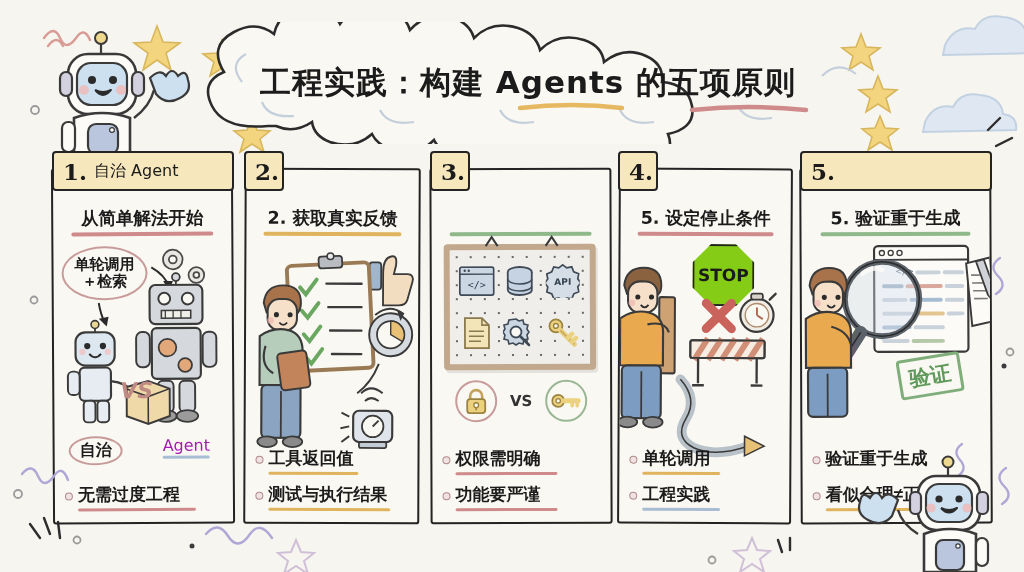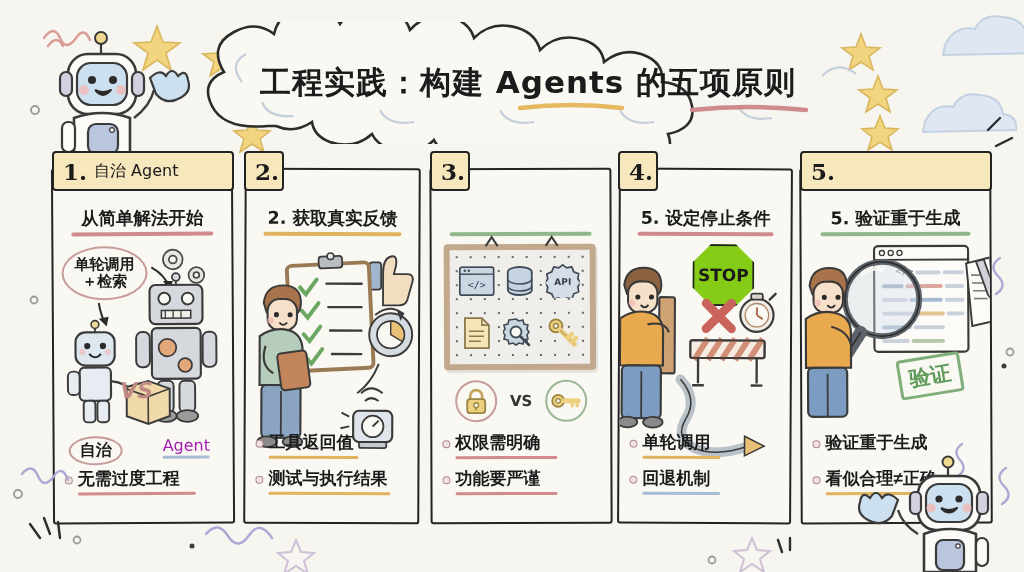--- a/index.html
+++ b/index.html
@@ -90,21 +90,21 @@
   }
 
   .bullets {
     position: absolute; left: 10px; right: 6px; bottom: 14px;
   }
   .bullet {
     display: flex; align-items: center;
     margin-bottom: 11px;
     position: relative;
   }
-  .bullet:last-child { margin-bottom: 16px; }
+  .bullet:last-child { margin-bottom: 0; }
   .bullet .dot {
     width: 8px; height: 8px; border-radius: 50%;
     border: 1.8px solid #b08a8a; background: #f0e2e2;
     flex: 0 0 auto; margin-right: 5px;
   }
   .bullet .btxt {
     font-size: 17px; font-weight: bold; color: #1b1b1b;
     font-family: Liberation Sans, sans-serif;
     white-space: nowrap;
     padding-bottom: 2px;
@@ -626,21 +626,21 @@
       </svg>
 
       <div class="bullets">
         <div class="bullet">
           <span class="dot"></span>
           <span class="btxt">单轮调用</span>
           <span class="bul" style="background:#e0b45f;width:78px"></span>
         </div>
         <div class="bullet">
           <span class="dot"></span>
-          <span class="btxt">回退机制</span>
+          <span class="btxt">工程实践</span>
           <span class="bul" style="background:#a8bdd4;width:78px"></span>
         </div>
       </div>
     </div>
 
     <div class="num-tab t5">
       <span class="num">5.</span>
     </div>
     <div class="panel p5">
       <div class="p-title">5. 验证重于生成</div>

